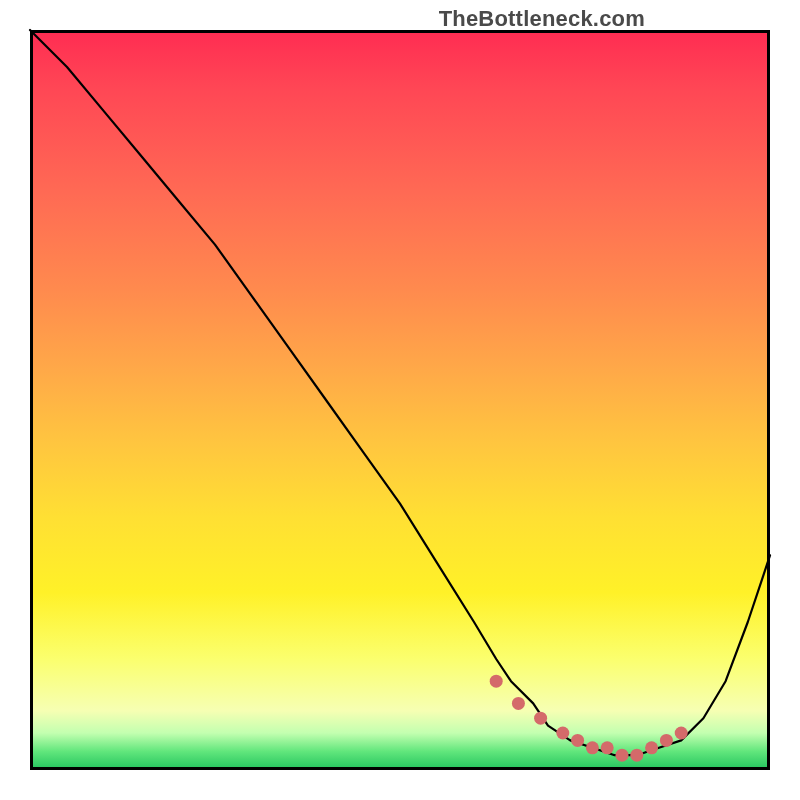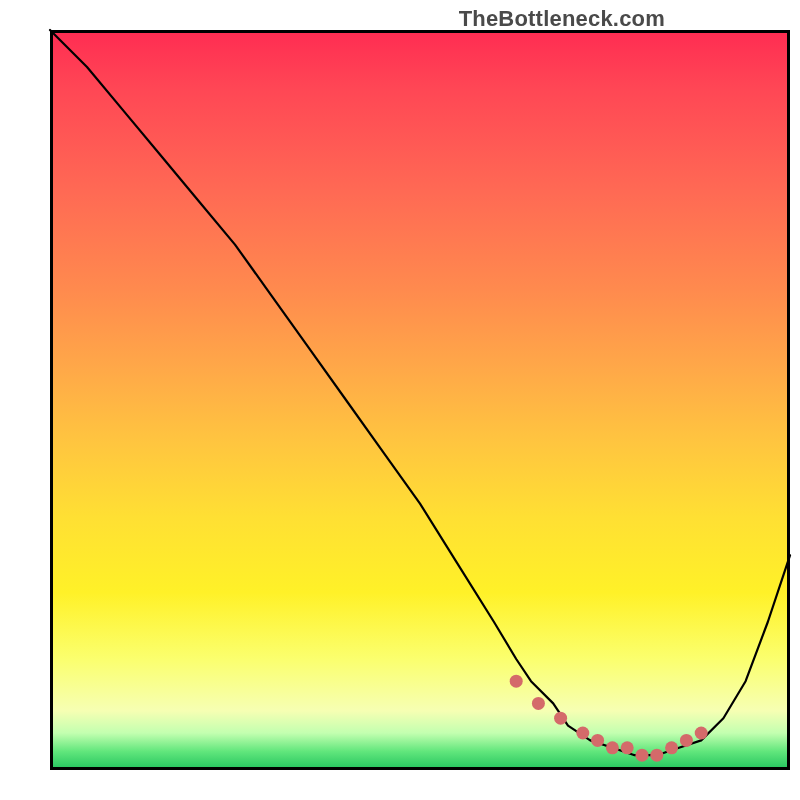--- a/index.html
+++ b/index.html
@@ -1,21 +1,20 @@
 <!DOCTYPE html>
 <html><head>
 <meta charset="utf-8">
 <style>
   * { margin: 0; padding: 0; box-sizing: border-box; }
   html, body { width: 800px; height: 800px; overflow: hidden; background: #fff; }
   .canvas {
     position: relative;
     width: 657px;
     height: 800px;
-    margin-left: 20px;
   }
   .watermark {
     position: absolute;
     top: 6px;
     right: 12px;
     font-family: Arial, Helvetica, sans-serif;
     font-size: 22px;
     font-weight: bold;
     color: #4a4a4a;
     letter-spacing: 0.2px;

